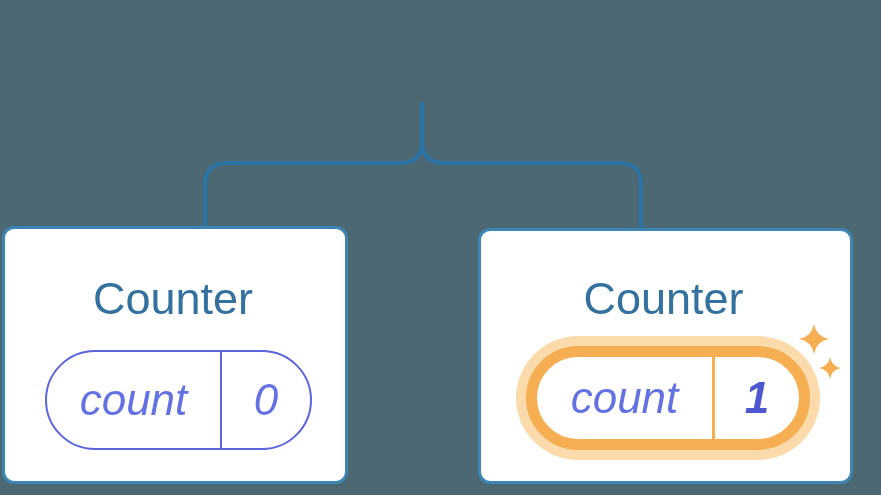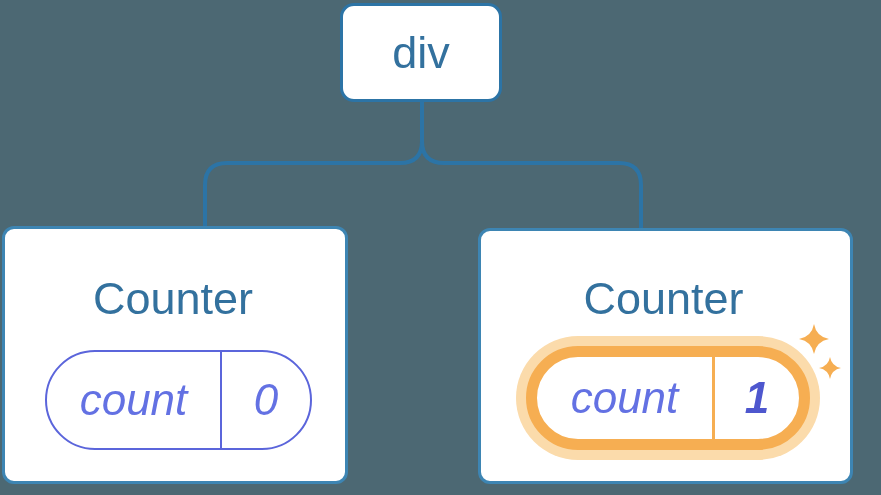--- a/index.html
+++ b/index.html
@@ -124,23 +124,20 @@
 </head>
 <body>
 
 <div class="stage">
 
   <svg class="connector-svg" viewBox="0 0 881 495" xmlns="http://www.w3.org/2000/svg">
     <path d="M 422 102 V 141 Q 422 163 400 163 H 227 Q 205 163 205 185 V 227"></path>
     <path d="M 422 102 V 141 Q 422 163 444 163 H 619 Q 641 163 641 185 V 229"></path>
   </svg>
 
-  <div class="root-node">
-    <span>div</span>
-  </div>
 
   <div class="card card-left">
     <div class="card-title">Counter</div>
     <div class="pill pill-plain">
       <div class="pill-seg pill-seg-key">
         <span class="pill-key">count</span>
       </div>
       <div class="pill-seg pill-seg-value">
         <span class="pill-value">0</span>
       </div>

